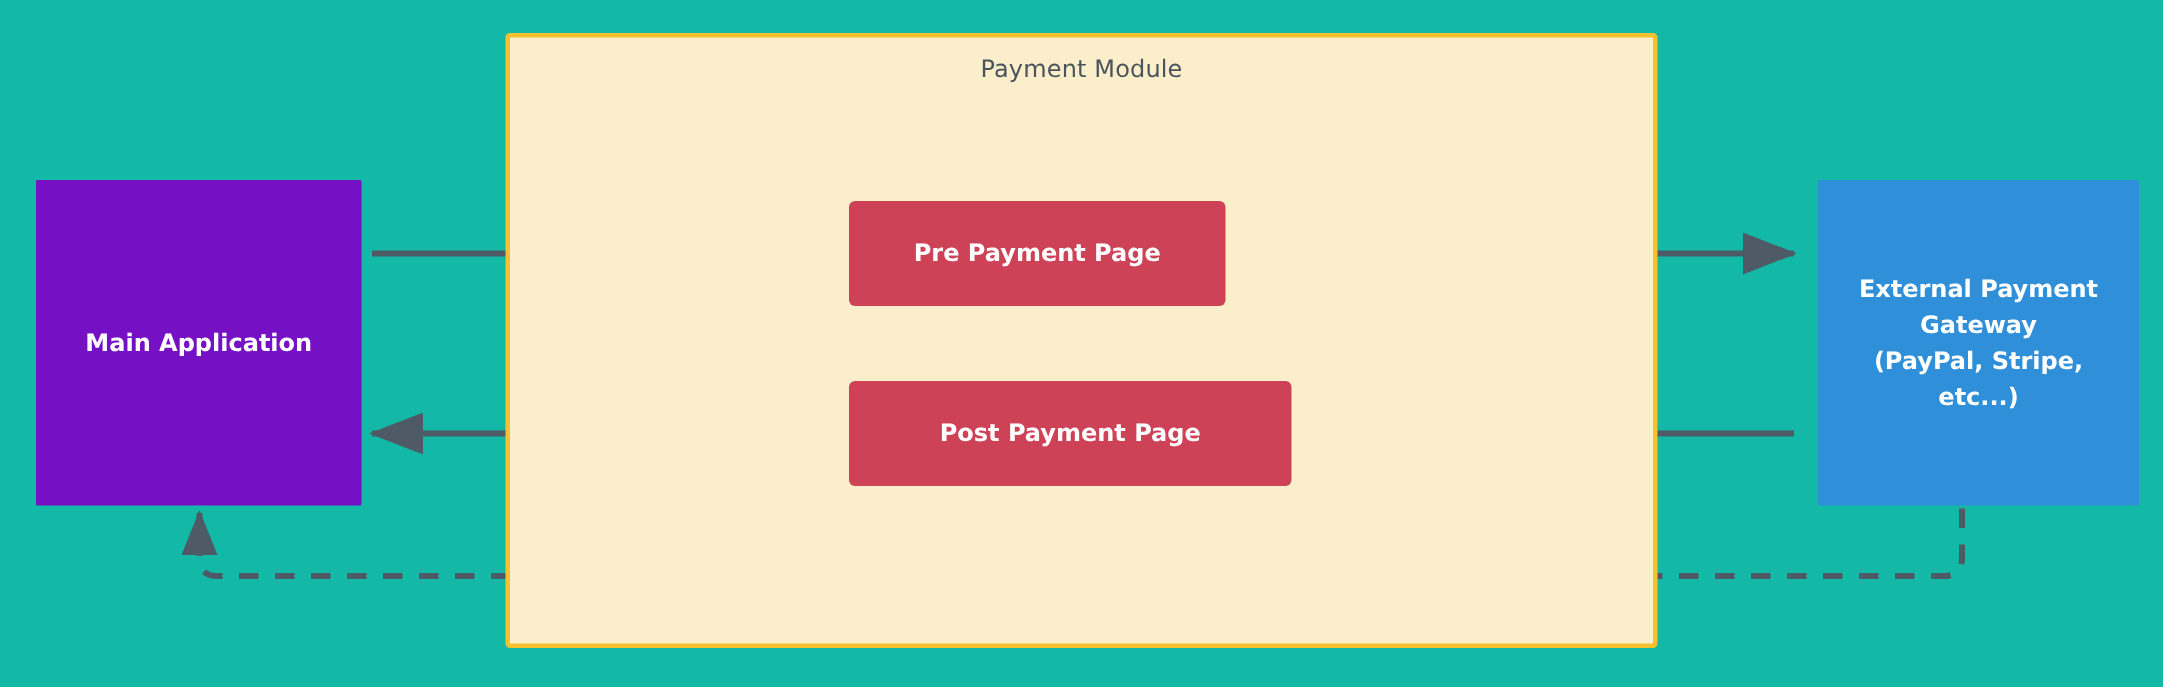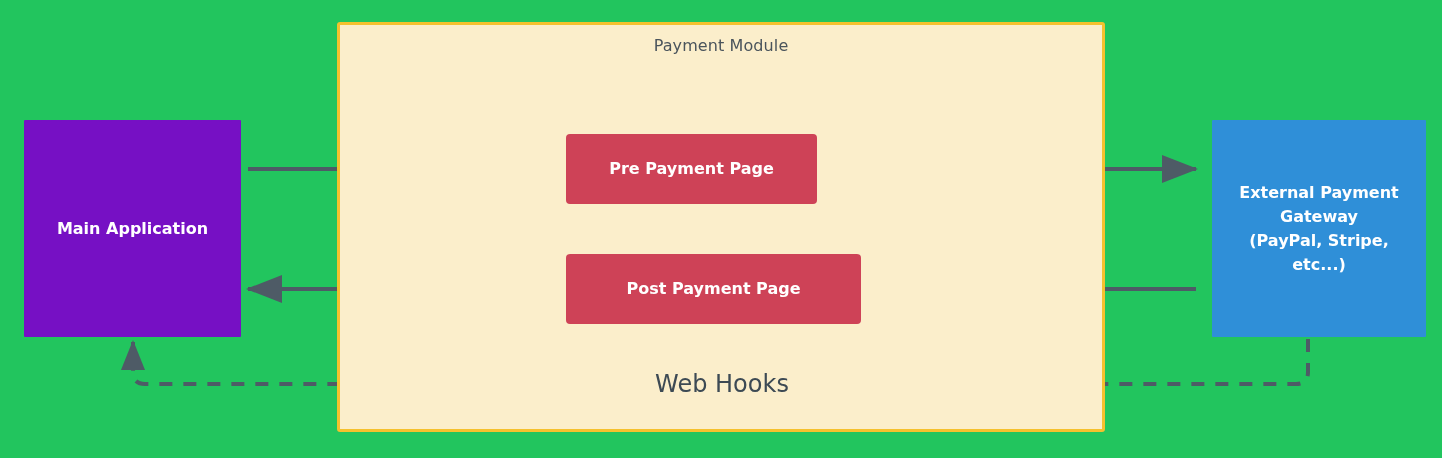--- a/index.html
+++ b/index.html
@@ -8,21 +8,21 @@
     padding: 0;
     background: #000000;
   }
   body {
     font-family: "DejaVu Sans", "Liberation Sans", sans-serif;
   }
   #canvas {
     position: relative;
     width: 1442px;
     height: 458px;
-    background: #22c55e;
+    background: #14b8a6;
     overflow: hidden;
   }
   #edges {
     position: absolute;
     left: 0;
     top: 0;
     width: 1442px;
     height: 458px;
     pointer-events: none;
   }
@@ -158,15 +158,14 @@
   <div class="node node-post-payment-page">
     <span class="node-label">Post Payment Page</span>
   </div>
 
   <div class="node node-external-gateway">
     <span class="node-label">External Payment
 Gateway
 (PayPal, Stripe, etc...)</span>
   </div>
 
-  <div class="edge-label">Web Hooks</div>
 
 </div>
 
 </body></html>

